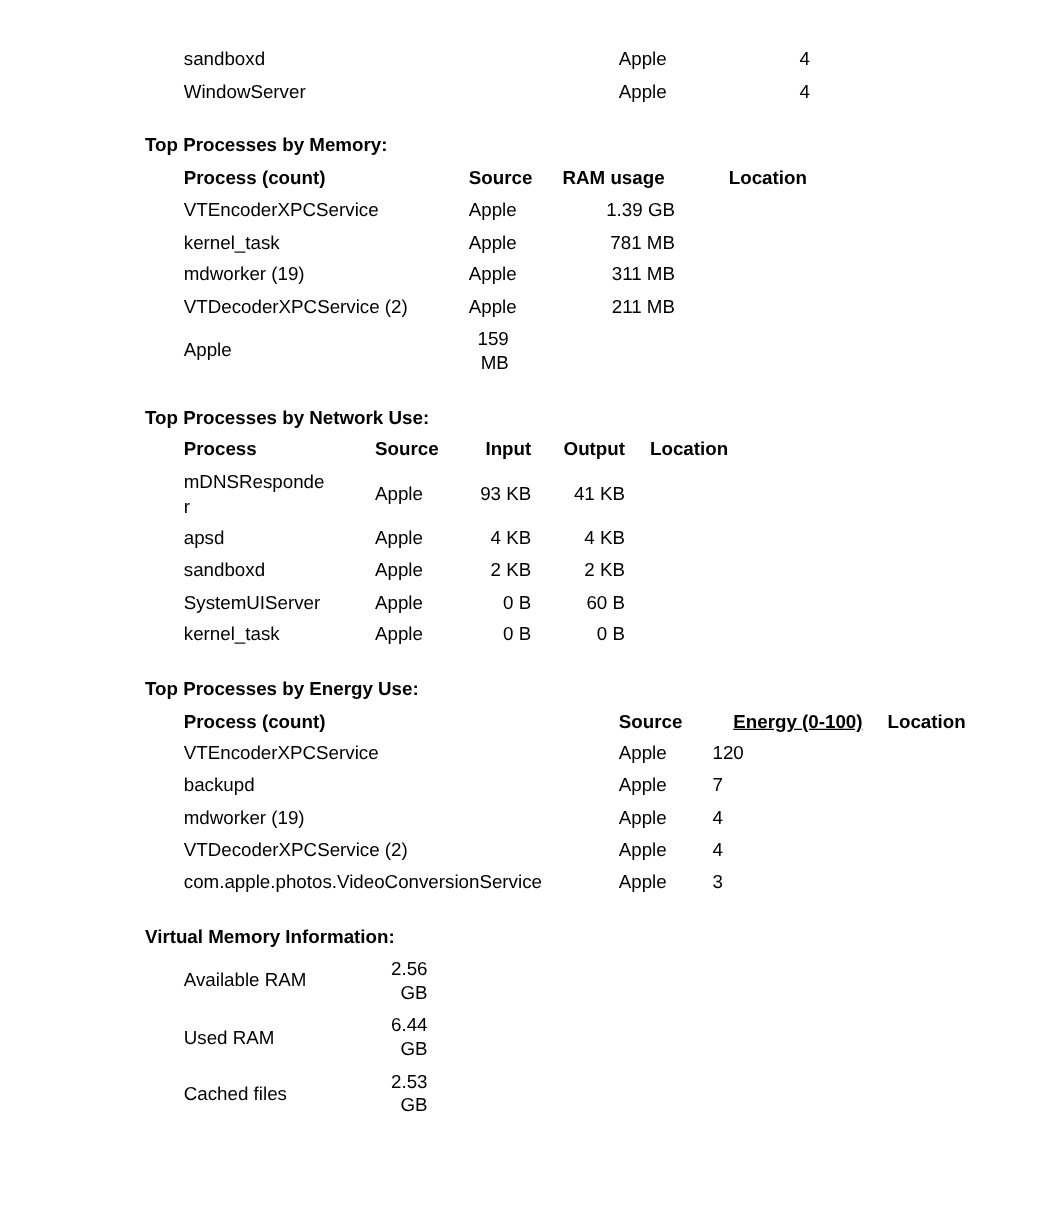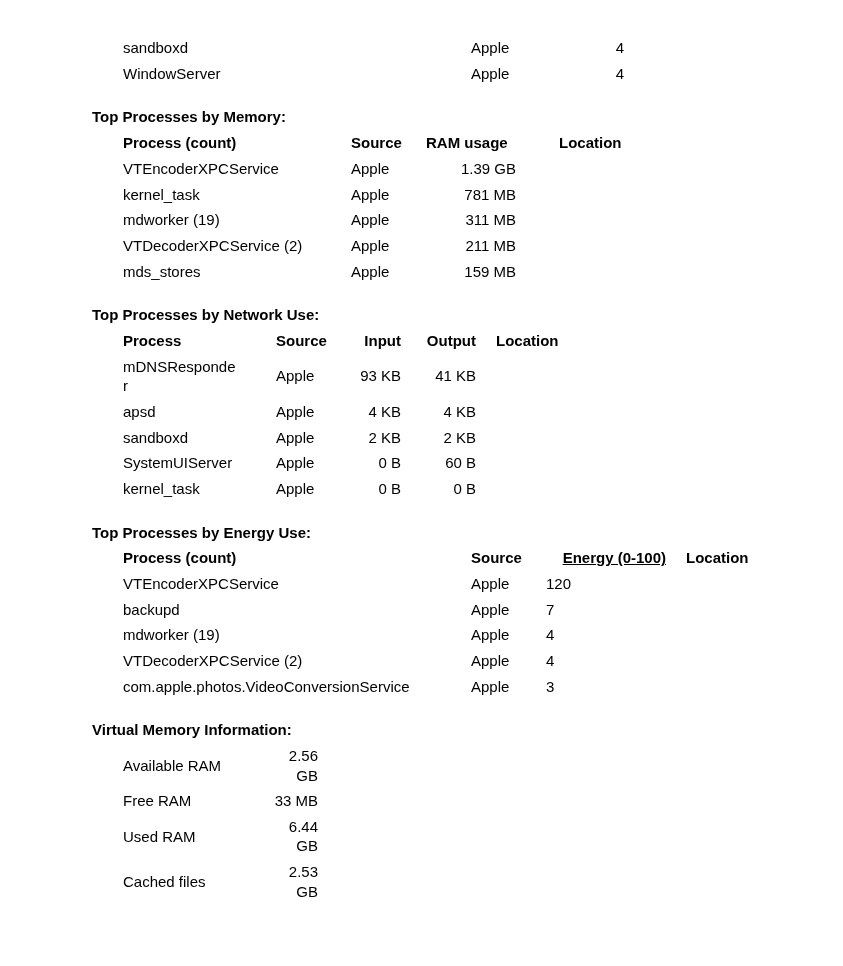--- a/index.html
+++ b/index.html
@@ -4,21 +4,21 @@
 <style>
   * { margin: 0; padding: 0; box-sizing: border-box; }
   html, body { background: #ffffff; }
   body {
     width: 843px; height: 966px; overflow: hidden;
     color: #000000;
     font-family: "Liberation Sans", "DejaVu Sans", sans-serif;
     font-size: 15px;
     -webkit-font-smoothing: antialiased;
   }
-  .page { padding: 35px 0 0 92px; width: 690px; }
+  .page { padding: 35px 0 0 116px; width: 690px; }
 
   .section { margin-top: 18px; }
   .section-title { font-weight: 700; line-height: 19.5px; padding: 3.1px 0; }
 
   .tbl { margin-left: 31px; }
   .row { display: grid; align-items: center; line-height: 19.5px; padding: 3.1px 0; }
   .row.hdr { font-weight: 700; }
   .row > div { min-height: 19.5px; }
 
   
@@ -101,21 +101,20 @@
           </div>
 
           <div class="row">
             <div class="c-proc">VTDecoderXPCService (2)</div>
             <div class="c-src">Apple</div>
             <div class="c-ram">211 MB</div>
             <div class="c-loc"></div>
           </div>
 
           <div class="row">
-            <div class="c-proc">mds_stores</div>
             <div class="c-src">Apple</div>
             <div class="c-ram">159 MB</div>
             <div class="c-loc"></div>
           </div>
         </div>
     </div>
   </div>
 
   <div class="section">
     <div class="section-title">Top Processes by Network Use:</div>
@@ -224,24 +223,20 @@
   <div class="section">
     <div class="section-title">Virtual Memory Information:</div>
     <div class="tbl vm">
       <div>
 
           <div class="row">
             <div class="c-label">Available RAM</div>
             <div class="c-val">2.56 GB</div>
           </div>
 
-          <div class="row">
-            <div class="c-label">Free RAM</div>
-            <div class="c-val">33 MB</div>
-          </div>
 
           <div class="row">
             <div class="c-label">Used RAM</div>
             <div class="c-val">6.44 GB</div>
           </div>
 
           <div class="row">
             <div class="c-label">Cached files</div>
             <div class="c-val">2.53 GB</div>
           </div>

